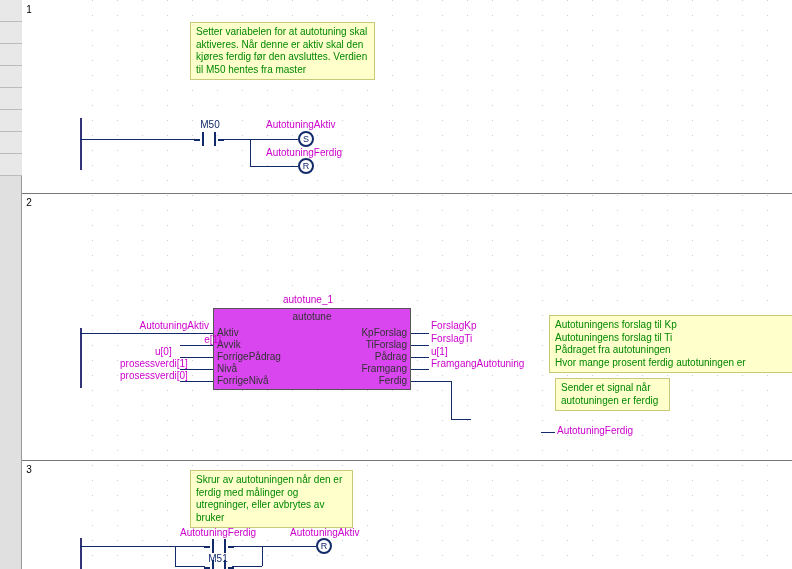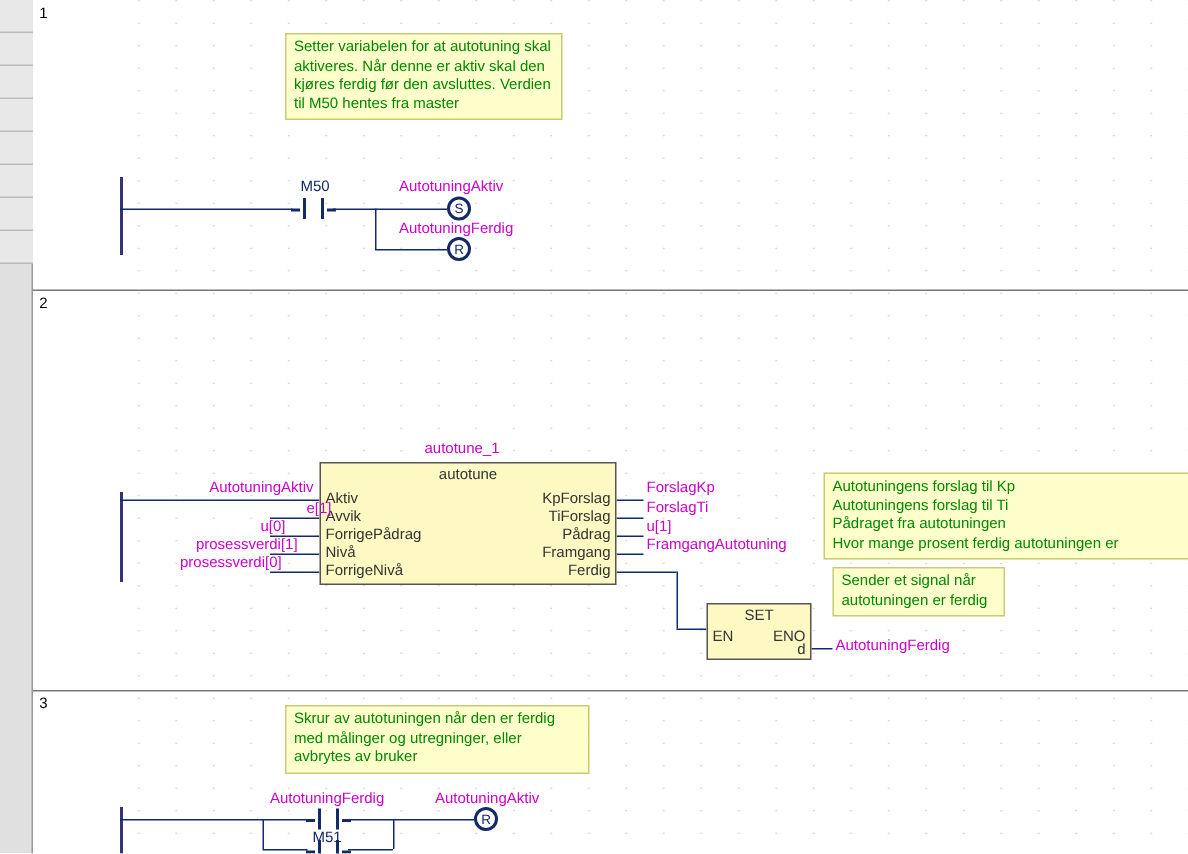--- a/index.html
+++ b/index.html
@@ -121,21 +121,21 @@
 }
 .wire-v {
   position: absolute;
   border-left: 1px solid #132a6a;
   width: 0;
   z-index: 2;
 }
 
 .fb {
   position: absolute;
-  background: #fef9c3;
+  background: #d946ef;
   border: 1px solid #555;
   font-size: 10px;
   color: #333;
   z-index: 3;
 }
 .fb .title { text-align:center; font-size:10px; color:#333; padding-top:2px;}
 .fb .pin-l { position:absolute; left:3px; font-size:10px; }
 .fb .pin-r { position:absolute; right:3px; font-size:10px; text-align:right;}
 </style>
 </head>
@@ -201,60 +201,54 @@
     <span class="pin-r" style="top:66px">Ferdig</span>
   </div>
 
   <div class="wire-h" style="left:80px; top:333px; width:133px"></div>
   <div class="lbl mag" style="left:131px; top:320px; text-align:right; width:78px">AutotuningAktiv</div>
 
   <div class="wire-h" style="left:180px; top:345px; width:33px"></div>
   <div class="lbl mag" style="left:167px; top:334px; text-align:right; width:54px">e[1]</div>
 
   <div class="wire-h" style="left:180px; top:357px; width:33px"></div>
-  <div class="lbl mag" style="left:155px; top:346px; text-align:center; width:54px">u[0]</div>
+  <div class="lbl mag" style="left:155px; top:346px; text-align:left; width:54px">u[0]</div>
 
   <div class="wire-h" style="left:180px; top:369px; width:33px"></div>
-  <div class="lbl mag" style="left:120px; top:358px; text-align:center; width:89px">prosessverdi[1]</div>
+  <div class="lbl mag" style="left:120px; top:358px; text-align:left; width:89px">prosessverdi[1]</div>
 
   <div class="wire-h" style="left:180px; top:381px; width:33px"></div>
   <div class="lbl mag" style="left:120px; top:370px; width:89px">prosessverdi[0]</div>
 
   <div class="wire-h" style="left:411px; top:333px; width:18px"></div>
   <div class="lbl mag" style="left:431px; top:320px">ForslagKp</div>
 
   <div class="wire-h" style="left:411px; top:345px; width:18px"></div>
   <div class="lbl mag" style="left:431px; top:333px">ForslagTi</div>
 
   <div class="wire-h" style="left:411px; top:357px; width:18px"></div>
   <div class="lbl mag" style="left:431px; top:346px">u[1]</div>
 
   <div class="wire-h" style="left:411px; top:369px; width:18px"></div>
   <div class="lbl mag" style="left:431px; top:358px">FramgangAutotuning</div>
 
   <div class="wire-h" style="left:411px; top:381px; width:40px"></div>
   <div class="wire-v" style="left:451px; top:381px; height:38px"></div>
   <div class="wire-h" style="left:451px; top:419px; width:20px"></div>
 
-  <div class="fb" style="left:471px; top:402px; width:70px; height:38px">
-    <div class="title">SET</div>
-    <span class="pin-l" style="top:16px">EN</span>
-    <span class="pin-r" style="top:16px">ENO</span>
-    <span class="pin-r" style="top:25px">d</span>
-  </div>
   <div class="wire-h" style="left:541px; top:432px; width:14px"></div>
   <div class="lbl mag" style="left:557px; top:425px">AutotuningFerdig</div>
 
   <div class="comment" style="left:549px; top:315px; width:249px; white-space:pre-line">Autotuningens forslag til Kp
 Autotuningens forslag til Ti
 Pådraget fra autotuningen
 Hvor mange prosent ferdig autotuningen er</div>
   <div class="comment" style="left:555px; top:378px; width:115px">Sender et signal når autotuningen er ferdig</div>
 
-  <div class="comment" style="left:190px; top:470px; width:203px">Skrur av autotuningen når den er ferdig med målinger og utregninger, eller avbrytes av bruker</div>
+  <div class="comment" style="left:190px; top:470px; width:163px">Skrur av autotuningen når den er ferdig med målinger og utregninger, eller avbrytes av bruker</div>
 
   <div class="lbl mag" style="left:180px; top:527px">AutotuningFerdig</div>
   <div class="contact" style="left:210px; top:539px">
     <div class="h" style="left:-6px"></div>
       <div class="h" style="right:-6px"></div>
   </div>
   <div class="wire-h" style="left:80px; top:546px; width:124px"></div>
   <div class="wire-h" style="left:232px; top:546px; width:84px"></div>
 
   <div class="lbl mag" style="left:290px; top:527px">AutotuningAktiv</div>

